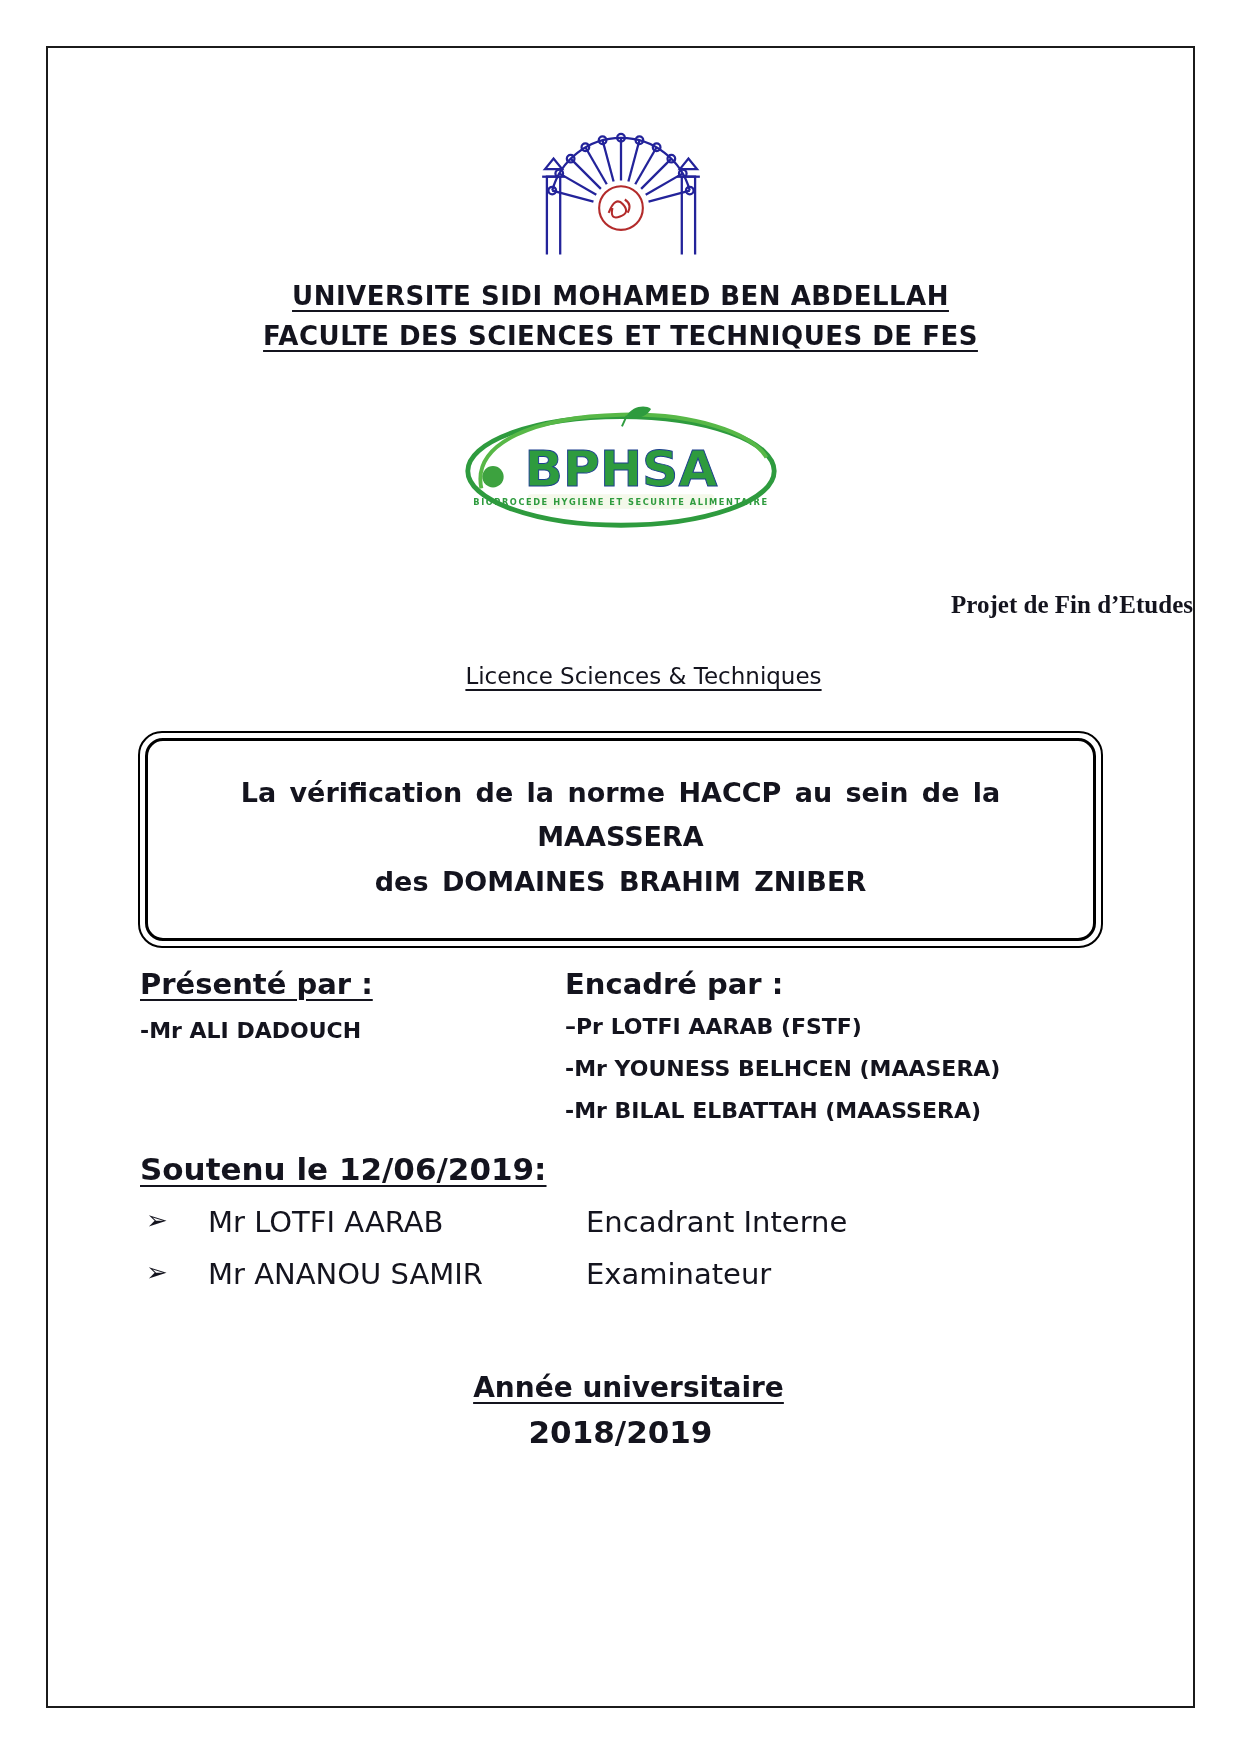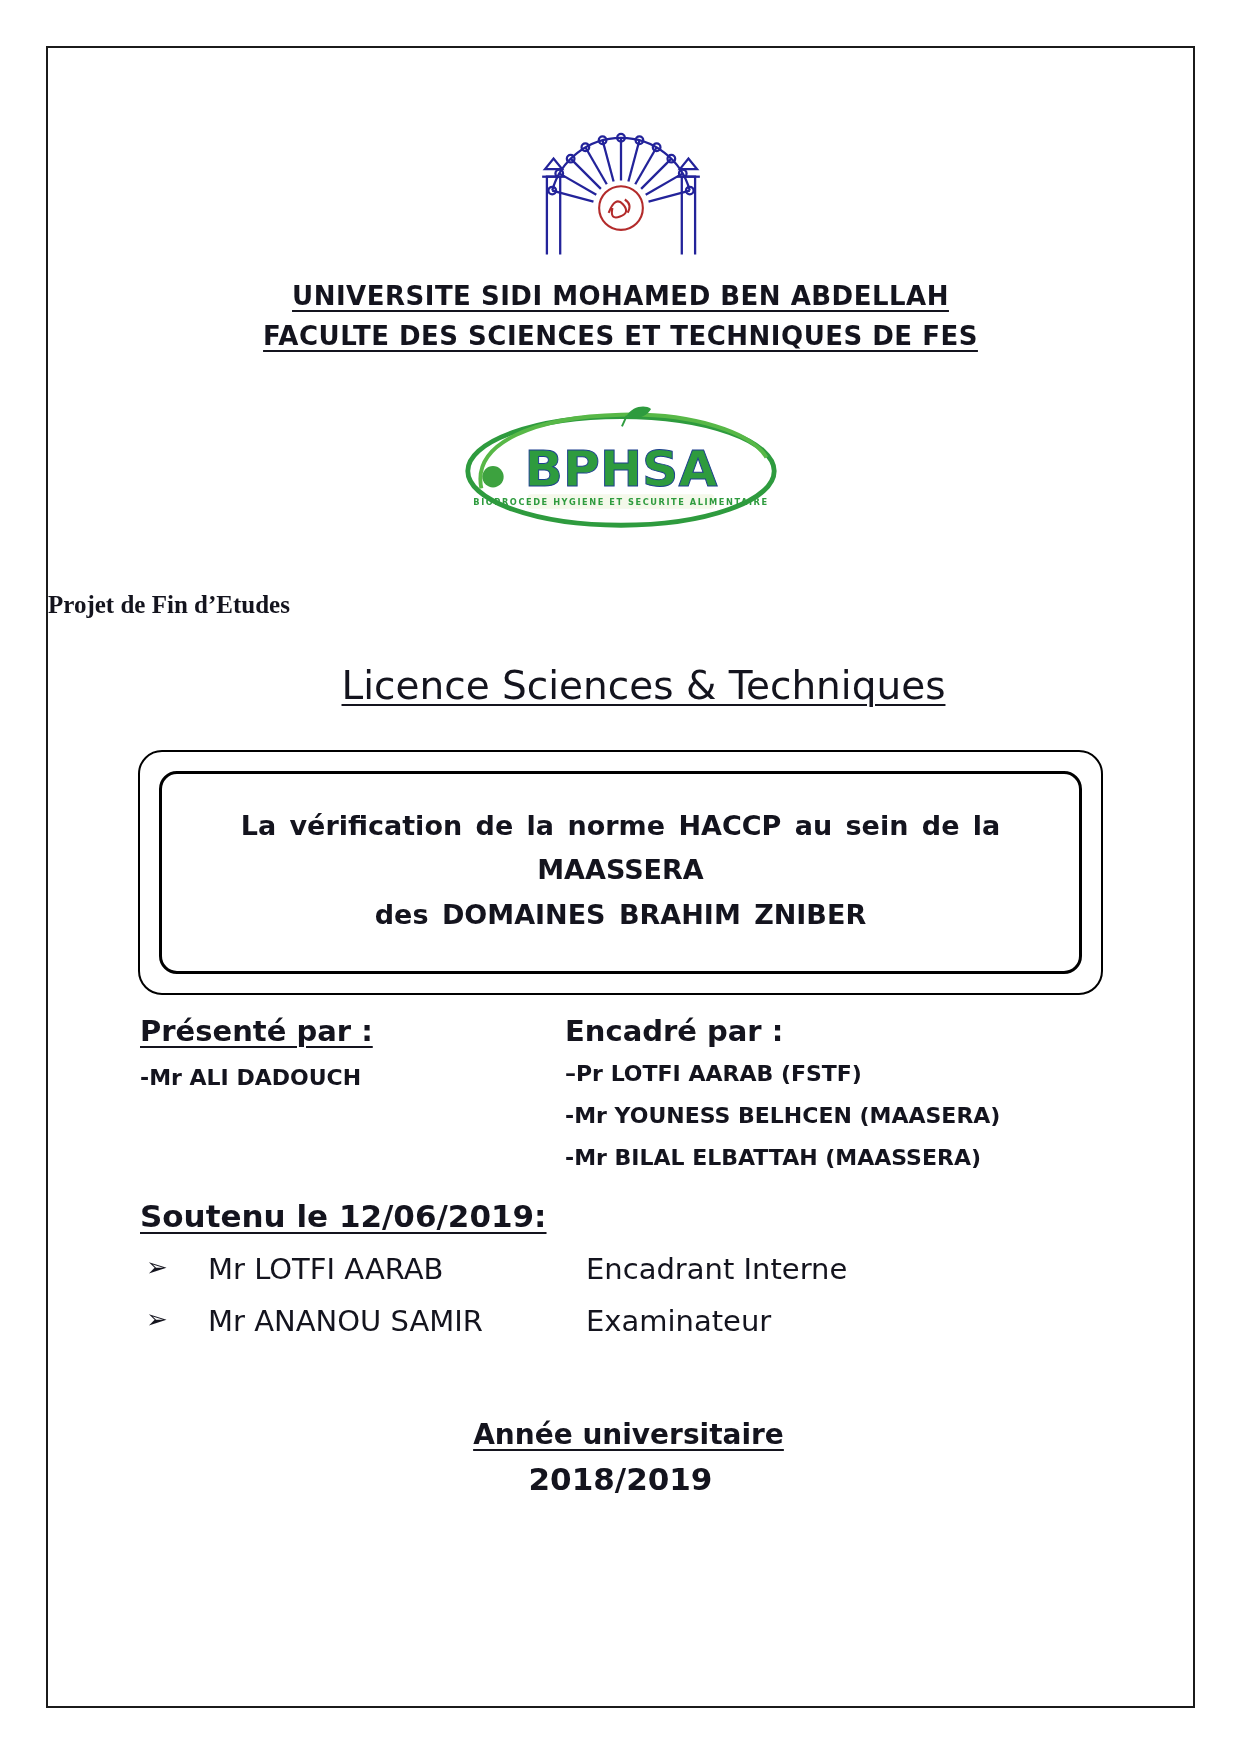--- a/index.html
+++ b/index.html
@@ -33,44 +33,44 @@
     letter-spacing:0.5px;
     line-height:1.55;
   }
 
   .bphsa { width:330px; margin:48px auto 0 auto; }
   .bphsa svg { display:block; }
   .bphsa text { font-family:"DejaVu Sans", sans-serif; }
 
   .doctype {
     margin-top:58px;
-    text-align:left;
+    text-align:right;
     font-family:"Liberation Serif", serif;
     font-weight:700;
     font-size:25px;
   }
 
   .degree {
     margin-top:44px;
     text-align:center;
-    font-size:39px;
+    font-size:23px;
     padding-left:46px;
   }
   .specialty {
     margin-top:10px;
     text-align:center;
     font-size:29px;
   }
 
   .titlebox-outer {
     width:965px;
     margin:42px auto 12px auto;
     border:2px solid #000;
     border-radius:24px;
-    padding:19px;
+    padding:5px;
     background:#fff;
   }
   .titlebox-inner {
     border:3px solid #000;
     border-radius:18px;
     padding:30px 34px 34px 34px;
     text-align:center;
     font-weight:700;
     font-size:27px;
     line-height:1.65;

